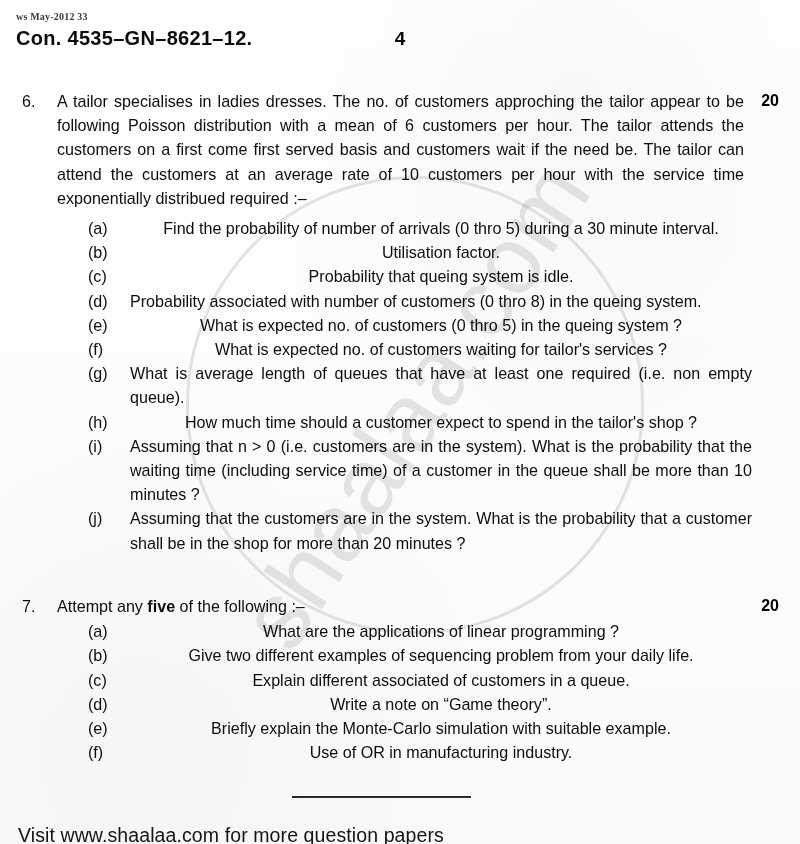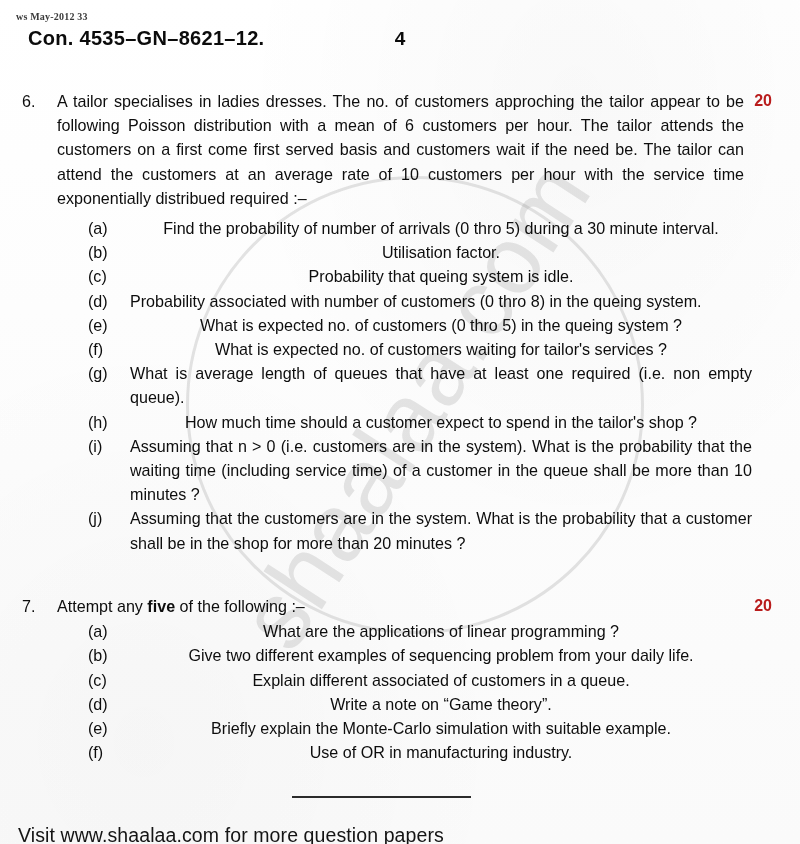--- a/index.html
+++ b/index.html
@@ -80,21 +80,20 @@
   .con-number {
     position: absolute;
     left: 16px;
     top: 27px;
     font-family: "Liberation Sans", sans-serif;
     font-size: 20px;
     font-weight: 700;
     letter-spacing: 0.3px;
     color: #0b0b0b;
     white-space: nowrap;
-    margin-left: 12px;
   }
 
   .page-number {
     position: absolute;
     left: 0;
     top: 28px;
     width: 800px;
     text-align: center;
     font-family: "Liberation Sans", sans-serif;
     font-size: 19px;
@@ -123,25 +122,25 @@
     position: absolute;
     left: 22px;
     top: 0;
     width: 30px;
     font-size: 16.1px;
     font-weight: 400;
     text-align: left;
   }
   .qmain .marks {
     position: absolute;
-    right: 28px;
+    right: 21px;
     top: 0;
     font-size: 16px;
     font-weight: 700;
-    color: #b91c1c;
+    color: #000000;
   }
 
   ol.sublist {
     list-style: none;
     margin: 0;
     padding: 0;
   }
   ol.sublist > li {
     position: relative;
     padding-left: 130px;

